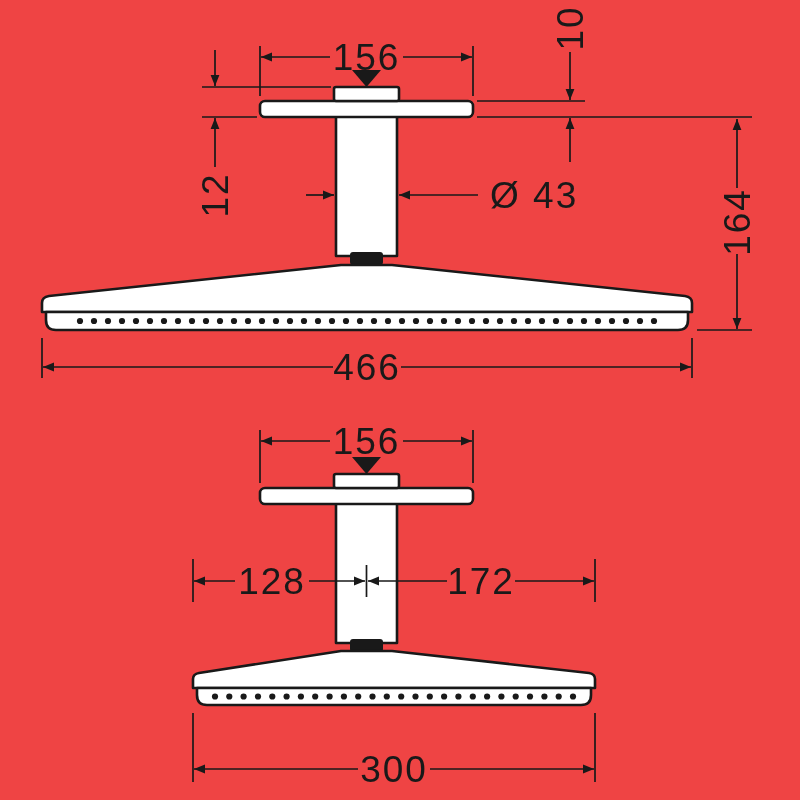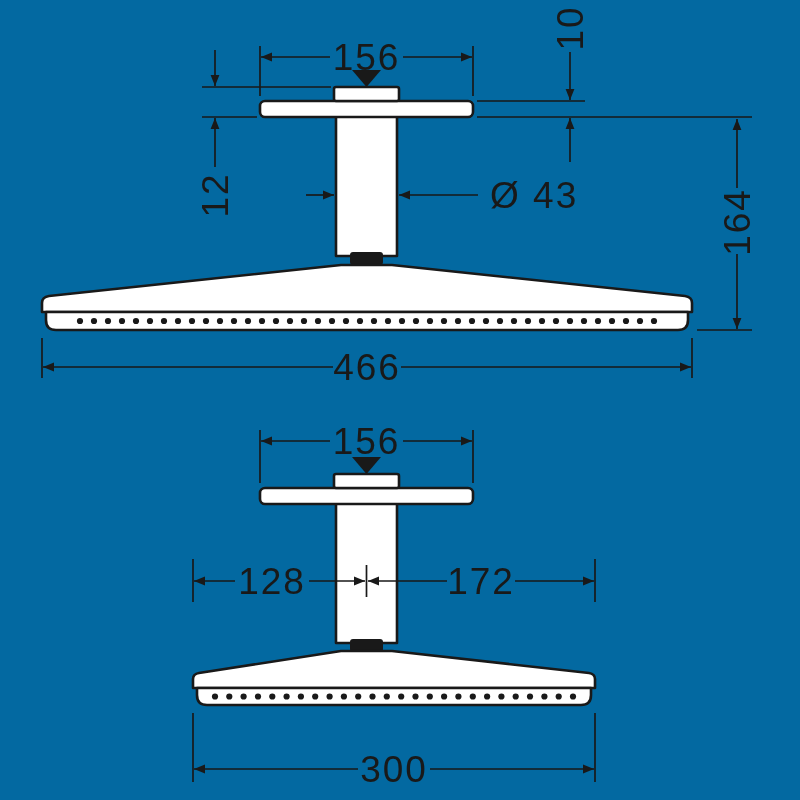--- a/index.html
+++ b/index.html
@@ -3,21 +3,21 @@
 <meta charset="utf-8">
 <style>
   html, body {
     margin: 0;
     padding: 0;
     background: #ffffff;
   }
   .frame {
     width: 800px;
     height: 800px;
-    background: #0369a1;
+    background: #ef4444;
     position: relative;
     overflow: hidden;
   }
   svg text {
     font-family: "Liberation Sans", "DejaVu Sans", sans-serif;
     font-size: 37px;
     letter-spacing: 2px;
     fill: #191919;
   }
   .obj {

